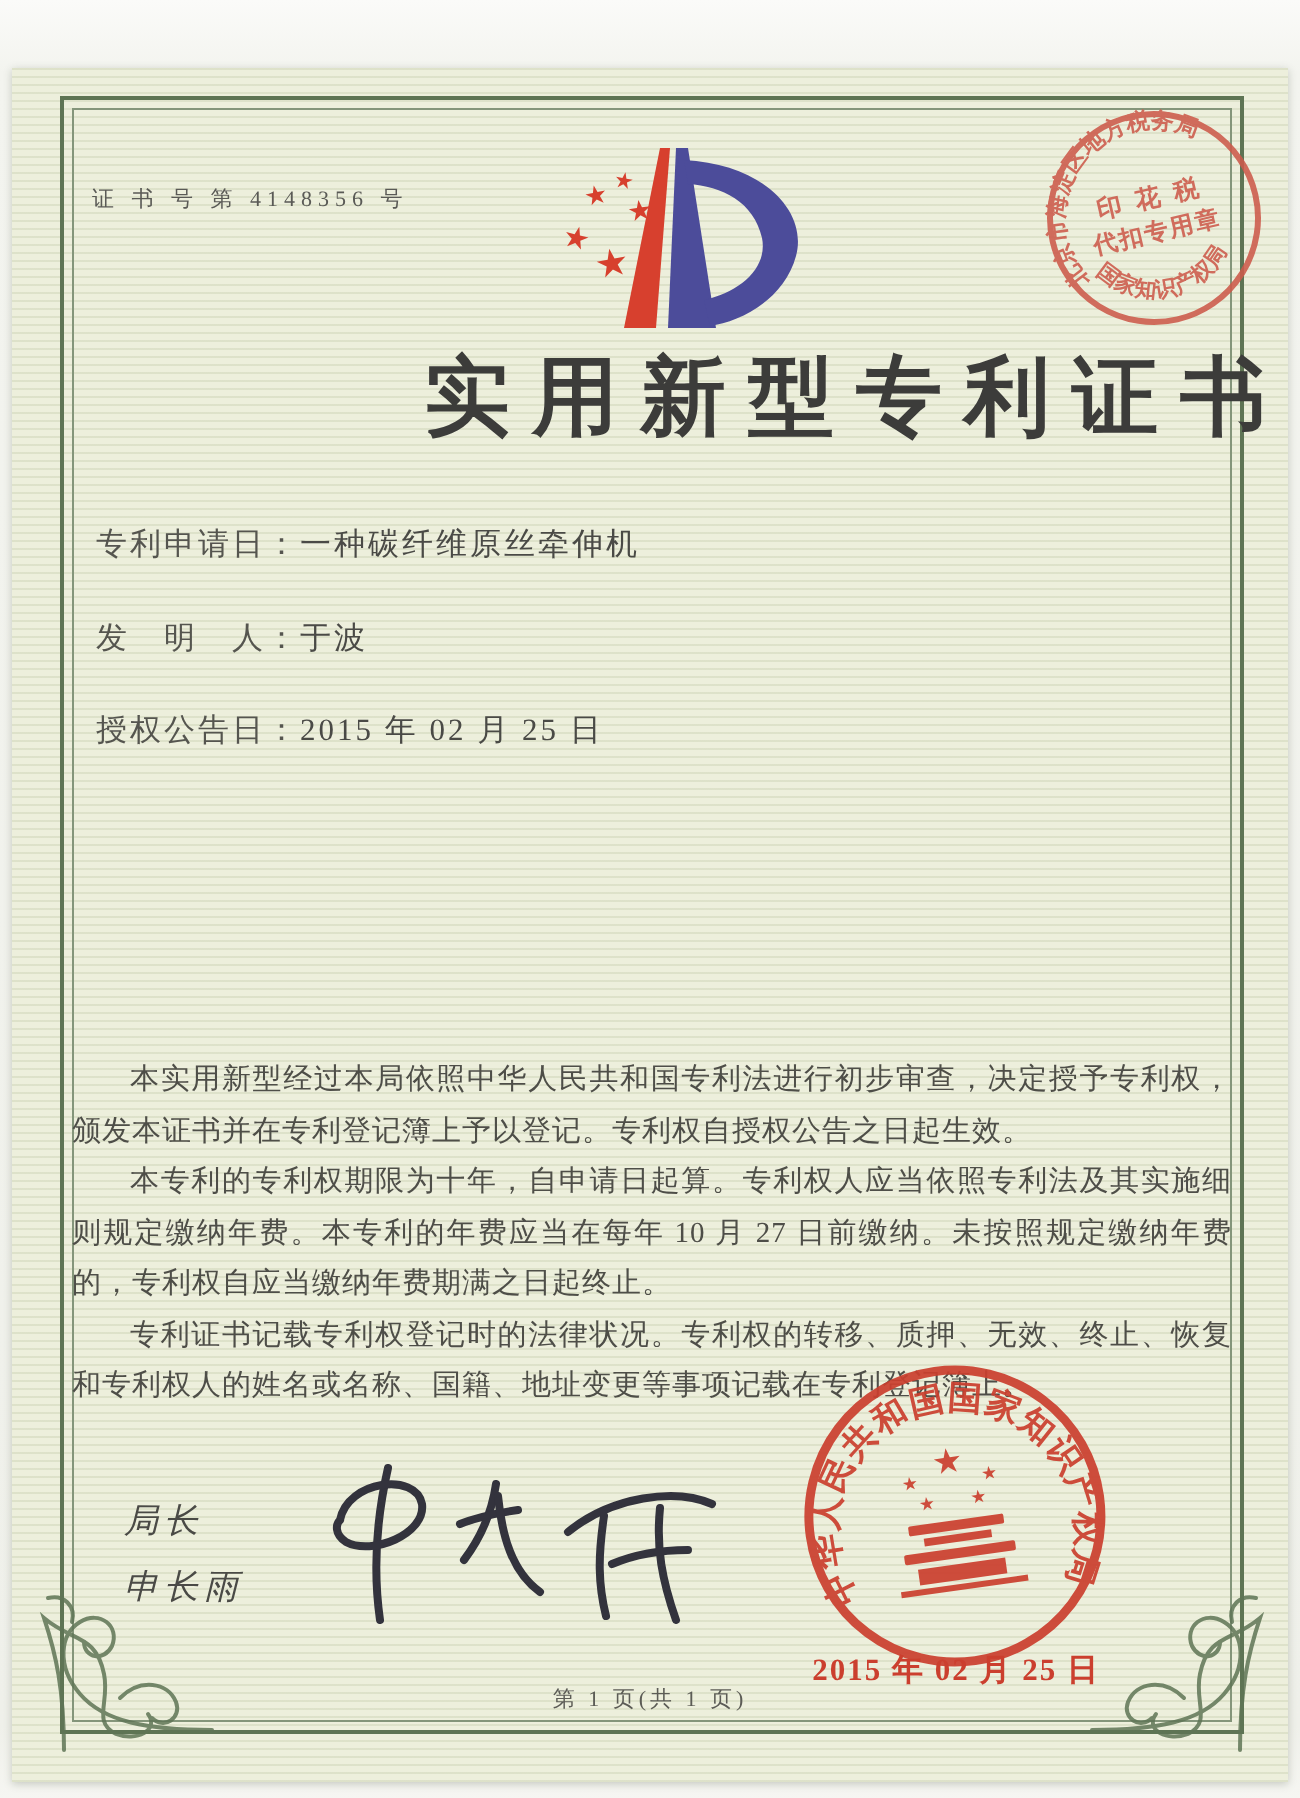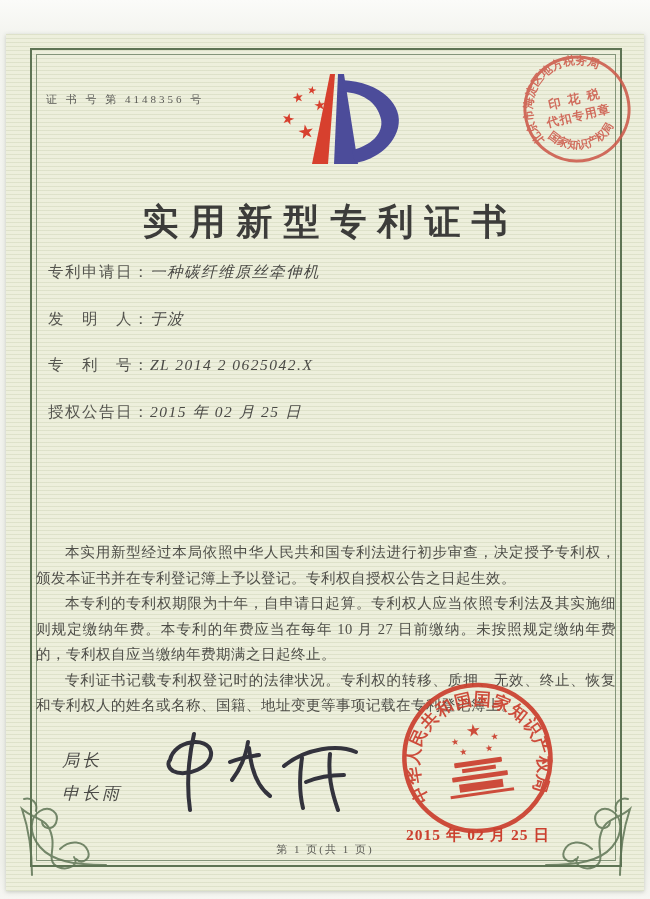--- a/index.html
+++ b/index.html
@@ -28,32 +28,32 @@
   .border-inner {
     position:absolute; left:30px; right:28px; top:20px; bottom:30px;
     border:1px solid #84957a;
   }
   .cert-number {
     position:absolute; left:40px; top:58px;
     font-size:11px; letter-spacing:3px; color:#5a5a56;
   }
   .logo { position:absolute; left:252px; top:34px; width:150px; height:104px; }
   .title {
-    position:absolute; left:0; right:0; top:164px;
-    text-align:center; font-size:36px; font-weight:600;
+    position:absolute; left:0; right:0; top:136px;
+    text-align:right; font-size:43px; font-weight:600;
     letter-spacing:11px; color:#3c3c3a; text-indent:11px;
   }
   .fields { position:absolute; left:42px; top:228px; right:40px; }
   .field-row { height:46.5px; font-size:15.5px; color:#4e4e4a; letter-spacing:1.5px; }
   .field-row .lbl { color:#55554f; }
-  .field-row .val { color:#4a4a46;font-style:italic; }
+  .field-row .val { color:#4a4a46; }
   .body-text {
     position:absolute; left:30px; right:28px; top:494px;
     font-size:14.5px; line-height:25.5px; color:#4e4e48;
-    text-align:justify; letter-spacing:0.5px;margin-top:12px;
+    text-align:justify; letter-spacing:0.5px;
   }
   .body-text p { text-indent:2em; }
   .sign-block { position:absolute; left:56px; top:710px; font-size:17px; color:#4a4a46; letter-spacing:3px; line-height:33px;font-style:italic; }
   .signature-svg { position:absolute; left:150px; top:692px; width:210px; height:95px; }
   .office-seal { position:absolute; left:382px; top:644px; width:180px; height:184px; }
   .tax-stamp { position:absolute; left:508px; top:12px; width:126px; height:126px; transform:rotate(-13deg); opacity:.88; }
   .footer {
     position:absolute; left:0; right:0; top:808px;
     text-align:center; font-size:11px; letter-spacing:2px; color:#5c5c56;
   }
@@ -103,23 +103,20 @@
     </svg>
 
     <div class="title">实用新型专利证书</div>
 
     <div class="fields">
       <div class="field-row">
         <span class="lbl">专利申请日：</span><span class="val">一种碳纤维原丝牵伸机</span>
       </div>
       <div class="field-row">
         <span class="lbl">发　明　人：</span><span class="val">于波</span>
-      </div>
-      <div class="field-row">
-        <span class="lbl">专　利　号：</span><span class="val">ZL 2014 2 0625042.X</span>
       </div>
       <div class="field-row">
         <span class="lbl">授权公告日：</span><span class="val">2015 年 02 月 25 日</span>
       </div>
     </div>
 
     <div class="body-text">
       <p>本实用新型经过本局依照中华人民共和国专利法进行初步审查，决定授予专利权，颁发本证书并在专利登记簿上予以登记。专利权自授权公告之日起生效。</p>
       <p>本专利的专利权期限为十年，自申请日起算。专利权人应当依照专利法及其实施细则规定缴纳年费。本专利的年费应当在每年 10 月 27 日前缴纳。未按照规定缴纳年费的，专利权自应当缴纳年费期满之日起终止。</p>
       <p>专利证书记载专利权登记时的法律状况。专利权的转移、质押、无效、终止、恢复和专利权人的姓名或名称、国籍、地址变更等事项记载在专利登记簿上。</p>

